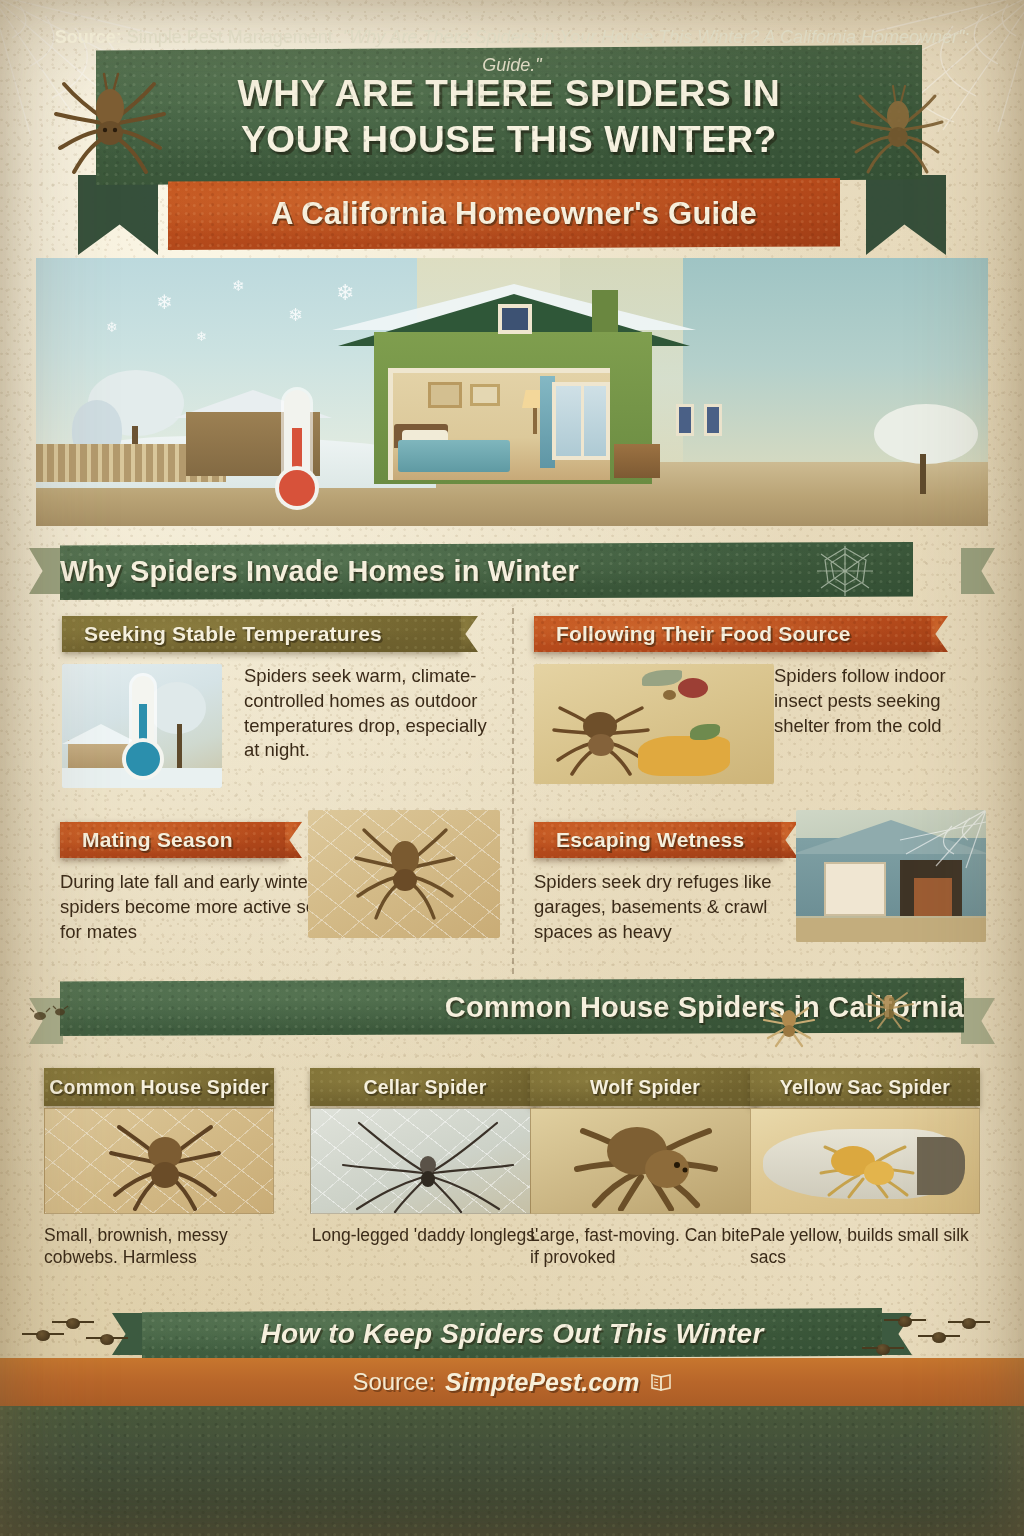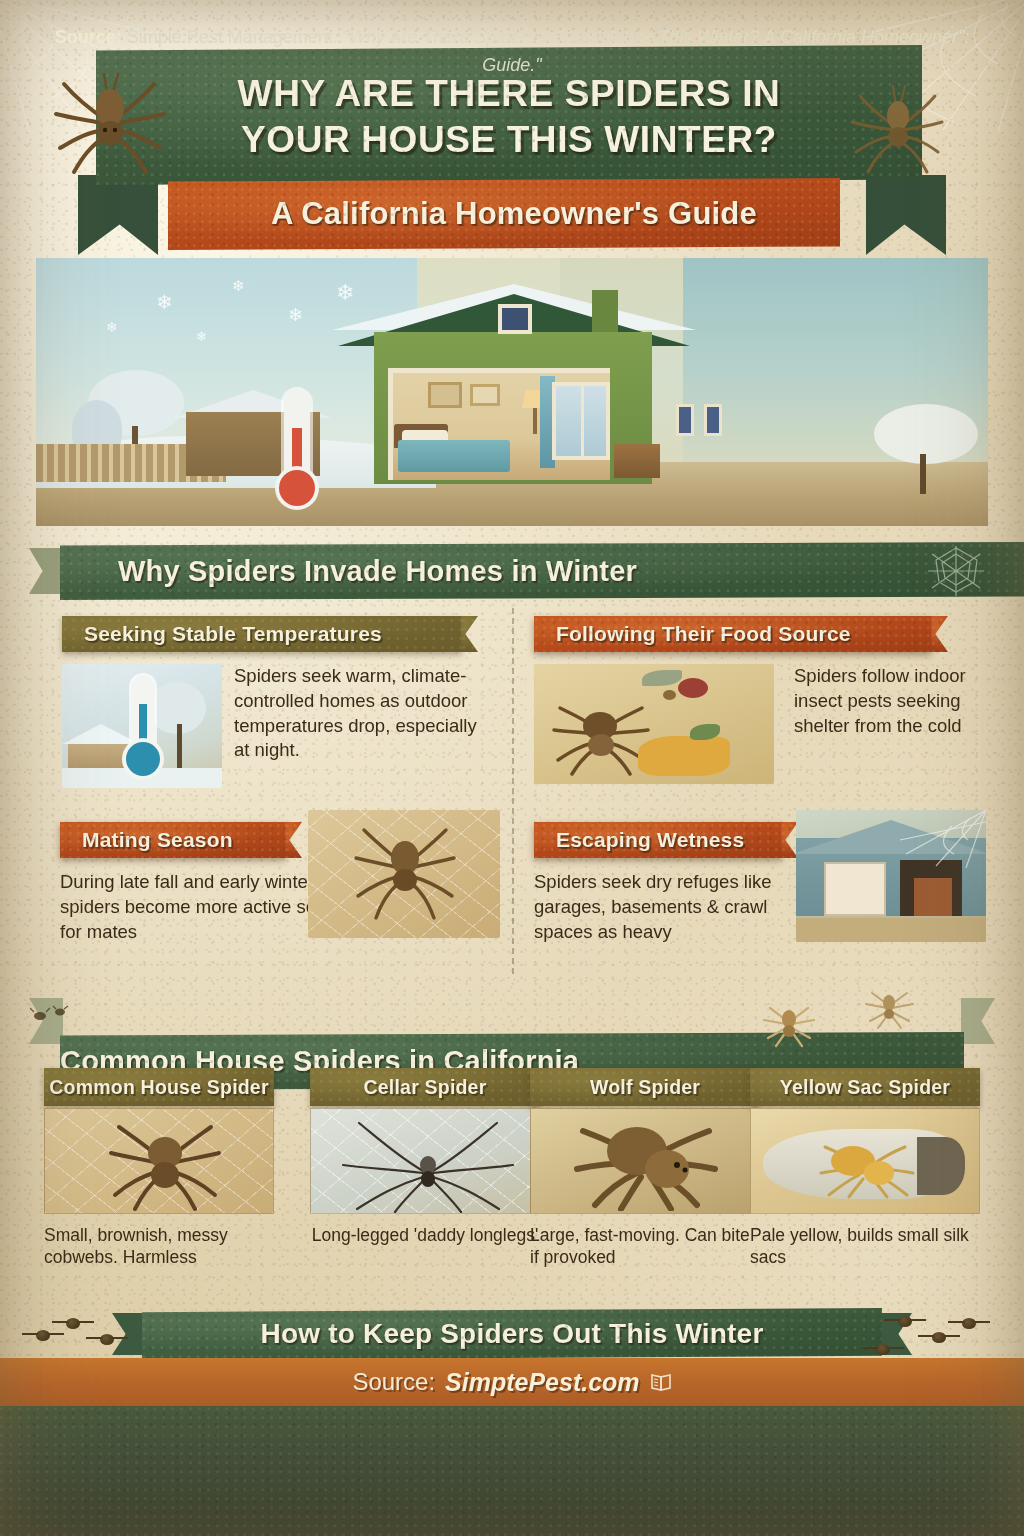--- a/index.html
+++ b/index.html
@@ -162,22 +162,22 @@
     background:repeating-linear-gradient(90deg,#b39a6d 0 7px,#d9c79b 7px 11px);}
   
   .therm{position:absolute;left:248px;top:132px;width:26px;height:96px;
     background:#f2f3ee;border-radius:13px;box-shadow:0 0 0 3px rgba(255,255,255,.6);}
   .therm-fill{position:absolute;left:256px;top:170px;width:10px;height:52px;background:#d7523a;}
   .therm-bulb{position:absolute;left:243px;top:212px;width:36px;height:36px;
     background:#d7523a;border-radius:50%;box-shadow:0 0 0 4px #f2f3ee;}
   .flake{position:absolute;color:#fff;font-size:15px;opacity:.85;line-height:1;}
 
   
-  #sec1-band{position:absolute;left:60px;top:542px;width:964px;height:58px;
-    clip-path:polygon(0 6%,100% 0,100% 94%,0 100%);display:flex;align-items:center;padding-left:58px;}
+  #sec1-band{position:absolute;left:60px;top:542px;width:853px;height:58px;
+    clip-path:polygon(0 6%,100% 0,100% 94%,0 100%);display:flex;align-items:center;}
   #sec1-band .btext{font-size:29px;}
   #sec1-tl{position:absolute;left:29px;top:548px;width:34px;height:46px;background:#98a07e;
     clip-path:polygon(0 0,100% 0,100% 100%,0 100%,40% 50%);}
   #sec1-tr{position:absolute;right:29px;top:548px;width:34px;height:46px;background:#98a07e;
     clip-path:polygon(0 0,100% 0,60% 50%,100% 100%,0 100%);}
 
   
   .panel{position:absolute;}
   .phead{position:relative;height:36px;display:flex;align-items:center;padding-left:22px;}
   .phead .btext{font-size:21px;}
@@ -196,39 +196,39 @@
   .webnet{position:absolute;inset:0;opacity:.55;
     background-image:
       repeating-linear-gradient(38deg,rgba(255,255,255,.7) 0 1px,transparent 1px 22px),
       repeating-linear-gradient(-41deg,rgba(255,255,255,.6) 0 1px,transparent 1px 26px);}
 
   
   #divider{position:absolute;left:512px;top:608px;width:0;height:366px;
     border-left:2px dashed rgba(120,100,70,.45);}
 
   
-  #sec2-band{position:absolute;left:60px;top:1032px;width:904px;height:58px;
-    clip-path:polygon(0 6%,100% 0,100% 94%,0 100%);display:flex;align-items:center;}
+  #sec2-band{position:absolute;left:60px;top:978px;width:904px;height:58px;
+    clip-path:polygon(0 6%,100% 0,100% 94%,0 100%);display:flex;align-items:center;justify-content:flex-end;}
   #sec2-band .btext{font-size:29px;}
   #sec2-tl{position:absolute;left:29px;top:998px;width:34px;height:46px;background:#a8ad8b;
     clip-path:polygon(0 0,100% 0,100% 100%,0 100%,40% 50%);}
   #sec2-tr{position:absolute;right:29px;top:998px;width:34px;height:46px;background:#a8ad8b;
     clip-path:polygon(0 0,100% 0,60% 50%,100% 100%,0 100%);}
 
   .card{position:absolute;top:1068px;width:230px;}
   .card-head{height:38px;display:flex;align-items:center;justify-content:center;position:relative;}
   .card-head .btext{font-size:19.5px;}
   .card-img{height:106px;margin-top:2px;position:relative;overflow:hidden;
     border:1px solid rgba(120,95,55,.35);}
   .card-cap{margin-top:10px;font-size:17.5px;line-height:1.28;color:#3a2a18;font-weight:500;}
 
   
   #sec3-band{position:absolute;left:142px;top:1308px;width:740px;height:52px;
     clip-path:polygon(0 8%,100% 0,100% 92%,0 100%);display:flex;align-items:center;justify-content:center;}
-  #sec3-band .btext{font-size:28px;}
+  #sec3-band .btext{font-size:28px;font-style:italic;}
   #sec3-tl{position:absolute;left:112px;top:1313px;width:34px;height:42px;background:#3c5a40;
     clip-path:polygon(0 0,100% 0,100% 100%,0 100%,40% 50%);}
   #sec3-tr{position:absolute;right:112px;top:1313px;width:34px;height:42px;background:#3c5a40;
     clip-path:polygon(0 0,100% 0,60% 50%,100% 100%,0 100%);}
 
   #srcbar{position:absolute;left:0;top:1358px;width:1024px;height:48px;
     background:linear-gradient(180deg,#c7762e 0%,#b8662a 50%,#ab5d26 100%);
     display:flex;align-items:center;justify-content:center;gap:10px;}
   #srcbar .s1{font-size:24px;color:#f3ead1;text-shadow:2px 2px 0 rgba(60,30,10,.45);}
   #srcbar .s2{font-size:25px;font-weight:bold;font-style:italic;color:#f7efd8;
@@ -385,41 +385,41 @@
     </svg>
   </div>
 
   <div id="divider"></div>
 
   <div class="panel" style="left:62px;top:616px;width:430px;">
     <div class="phead oliveband" style="width:400px;">
       <span class="btext">Seeking Stable Temperatures</span>
       <div class="phead-notch oliveband" style="clip-path:polygon(0 0,100% 0,25% 50%,100% 100%,0 100%);"></div>
     </div>
-    <div style="display:flex;gap:12px;margin-top:12px;">
+    <div style="display:flex;gap:22px;margin-top:12px;">
       <div class="pimg tile-snow" style="width:160px;height:124px;flex:0 0 160px;">
         <div style="position:absolute;left:6px;bottom:8px;width:64px;height:40px;background:linear-gradient(180deg,#c9b187,#a98e61);"></div>
         <div style="position:absolute;left:0;bottom:44px;width:78px;height:20px;background:#eef5f6;clip-path:polygon(50% 0,100% 100%,0 100%);"></div>
         <div style="position:absolute;right:16px;top:18px;width:58px;height:52px;border-radius:50%;background:#dfe9ea;"></div>
         <div style="position:absolute;right:40px;top:60px;width:5px;height:44px;background:#5e4a2c;"></div>
         <div style="position:absolute;left:0;bottom:0;width:100%;height:20px;background:#e9f1f1;"></div>
         <div style="position:absolute;left:70px;top:12px;width:22px;height:78px;background:#f4f5f0;border-radius:11px;box-shadow:0 0 0 3px rgba(255,255,255,.7);"></div>
         <div style="position:absolute;left:77px;top:40px;width:8px;height:44px;background:#2b8fad;"></div>
         <div style="position:absolute;left:64px;top:78px;width:34px;height:34px;background:#2b8fad;border-radius:50%;box-shadow:0 0 0 4px #f4f5f0;"></div>
       </div>
       <div class="ptext">Spiders seek warm, climate-controlled homes as outdoor temperatures drop, especially at night.</div>
     </div>
   </div>
 
   <div class="panel" style="left:534px;top:616px;width:452px;">
     <div class="phead orangeband" style="width:398px;">
       <span class="btext">Following Their Food Source</span>
       <div class="phead-notch orangeband" style="clip-path:polygon(0 0,100% 0,25% 50%,100% 100%,0 100%);"></div>
     </div>
-    <div style="display:flex;gap:20px;margin-top:12px;">
+    <div style="display:flex;gap:0;margin-top:12px;">
       <div class="pimg tile-tan" style="width:240px;height:120px;flex:0 0 240px;">
         <svg style="position:absolute;left:6px;top:34px;width:120px;height:80px;" viewBox="0 0 120 80">
           <g stroke="#6b4a26" stroke-width="3.5" fill="none" stroke-linecap="round">
             <path d="M56 30 C42 20 32 16 20 10"></path>
               <path d="M56 36 C40 34 28 34 14 32"></path>
             <path d="M56 44 C40 48 30 54 18 62"></path>
               <path d="M56 50 C44 58 38 66 32 76"></path>
             <path d="M66 30 C80 20 90 16 102 10"></path>
               <path d="M66 36 C82 34 94 34 108 32"></path>
             <path d="M66 44 C82 48 92 54 104 62"></path>

